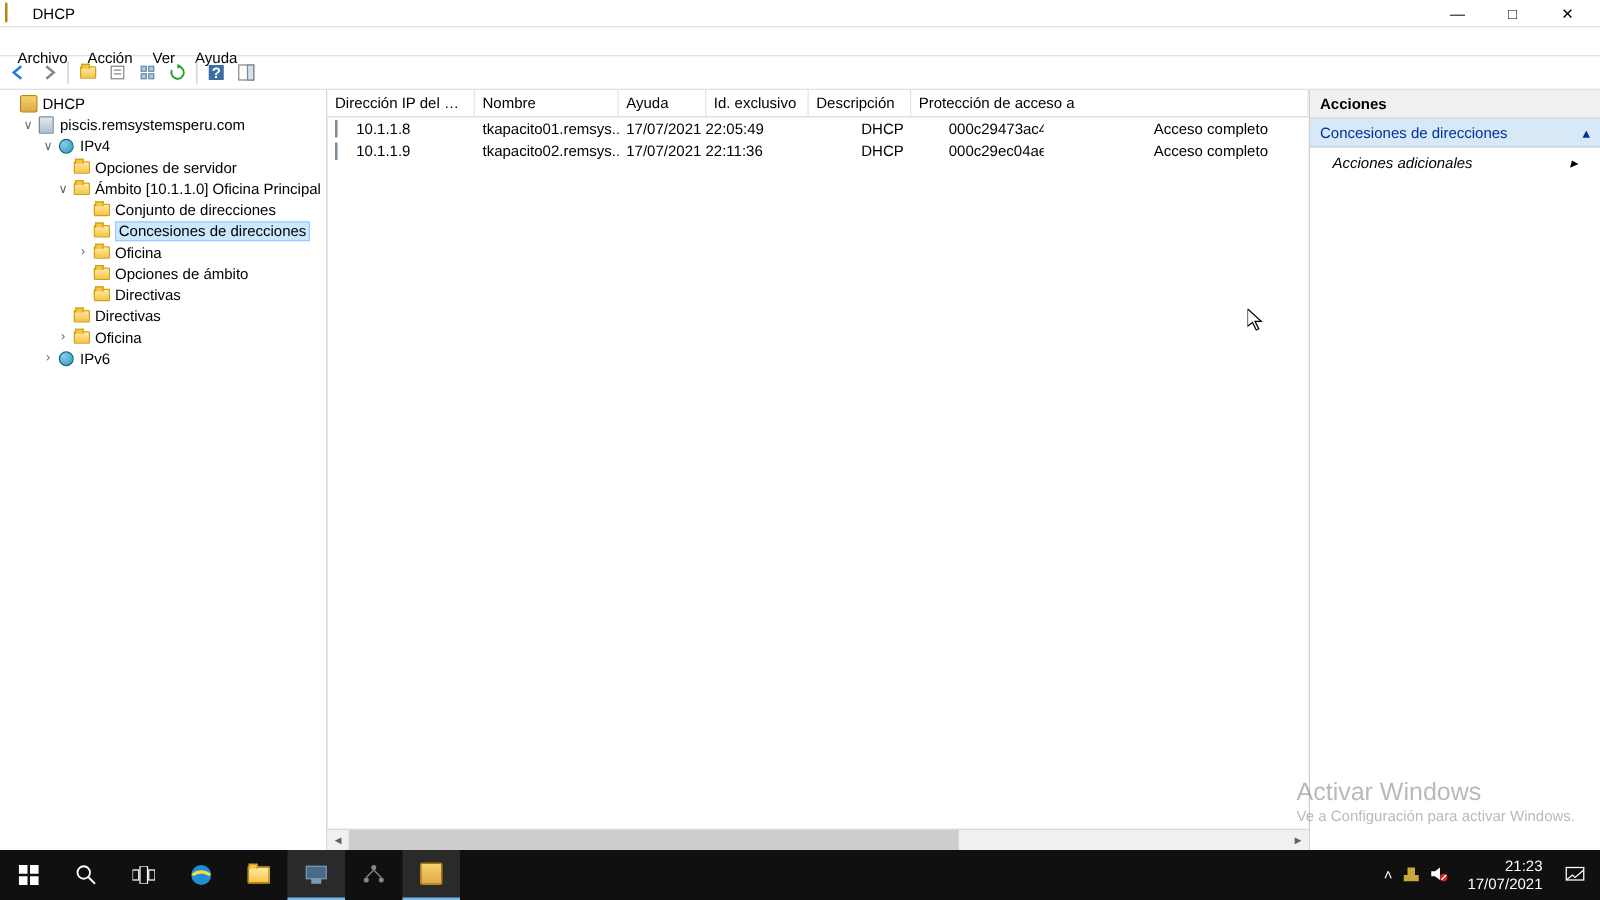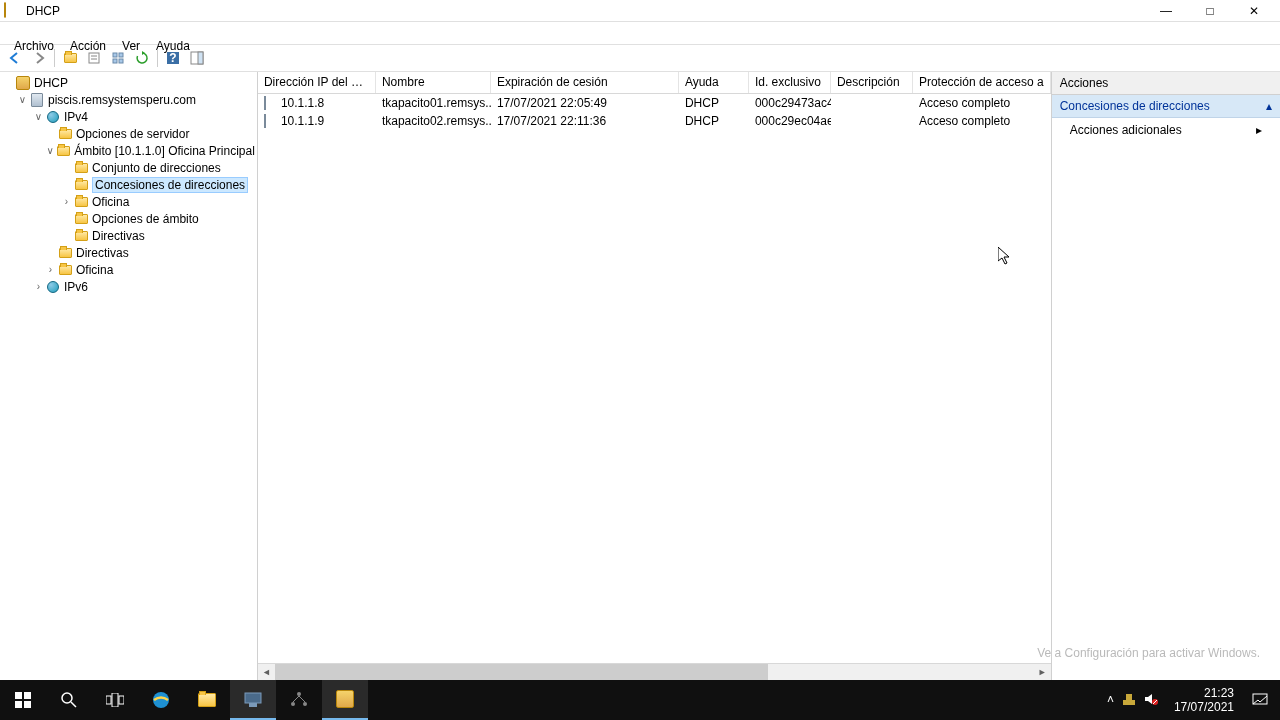--- a/index.html
+++ b/index.html
@@ -44,28 +44,28 @@
 .list-row { display: flex; height: 18px; align-items: center; }
 .list-row .cell { padding: 0 6px; overflow: hidden; text-overflow: ellipsis; white-space: nowrap; display: flex; align-items: flex-start; }
 .list-row .cell .row-icon { width: 14px; height: 14px; margin-right: 3px; }
 .hscroll { height: 17px; background: #f0f0f0; display: flex; align-items: center; border-top: 1px solid #d8d8d8; }
 .hscroll .arrow { width: 17px; height: 17px; display: flex; align-items: center; justify-content: center; background: #f0f0f0; color: #606060; font-size: 9px; }
 .hscroll .track { flex: 1; height: 17px; background: #f0f0f0; position: relative; }
 .hscroll .thumb { position: absolute; left: 0; width: 65%; height: 100%; background: #cdcdcd; }
 
 
 .actions-pane { width: 232px; display: flex; flex-direction: column; }
-.actions-header { background: #f0f0f0; border-bottom: 1px solid #d0d0d0; padding: 4px 8px; font-weight: normal; color: #000; }
+.actions-header { background: #f0f0f0; border-bottom: 1px solid #d0d0d0; padding: 4px 8px; font-weight: bold; color: #000; }
 .actions-group { background: #d7e8f7; padding: 4px 8px; color: #003399; display: flex; justify-content: space-between; align-items: center; border-bottom: 1px solid #c0d4e8; }
-.actions-item { padding: 5px 18px; display: flex; justify-content: space-between; align-items: center; }
+.actions-item { padding: 5px 18px; display: flex; justify-content: space-between; align-items: center; font-style: italic; }
 
 
 .watermark { position: absolute; right: 20px; bottom: 60px; color: rgba(100,100,100,0.45); text-align: left; pointer-events: none; }
 .watermark .wm-title { font-size: 20px; font-weight: 400; }
-.watermark .wm-sub { font-size: 12px; margin-left: 20px; }
+.watermark .wm-sub { font-size: 12px; }
 
 
 .cursor { position: absolute; left: 998px; top: 247px; pointer-events: none; z-index: 100; }
 
 
 .taskbar { position: absolute; bottom: 0; left: 0; right: 0; height: 40px; background: #101010; display: flex; align-items: center; color: #fff; }
 .taskbar .tb-btn { width: 46px; height: 40px; display: flex; align-items: center; justify-content: center; }
 .taskbar .tb-btn.active { border-bottom: 2px solid #76b9ed; background: #2a2a2a; }
 .taskbar .tb-spacer { flex: 1; }
 .taskbar .tray { display: flex; align-items: center; gap: 8px; padding: 0 10px; }
@@ -240,21 +240,20 @@
           <span class="globe-icon"></span>
         </span>
       <span class="node-label">IPv6</span>
     </div>
   </div>
 
   <div class="list-pane">
     <div class="list-header">
       <div class="col" style="width:118px">Dirección IP del clie...</div>
       <div class="col" style="width:115px">Nombre</div>
-      <div class="col" style="width:188px">Expiración de cesión</div>
       <div class="col" style="width:70px">Ayuda</div>
       <div class="col" style="width:82px">Id. exclusivo</div>
       <div class="col" style="width:82px">Descripción</div>
       <div class="col" style="flex:1">Protección de acceso a</div>
     </div>
     <div class="list-body">
       <div class="list-row">
         <div class="cell" style="width:118px">
             <span class="row-icon"><span class="server-icon" style="width:10px;height:12px"></span></span>
             <span>10.1.1.8</span>
@@ -295,20 +294,21 @@
       <span>▴</span>
     </div>
     <div class="actions-item">
       <span>Acciones adicionales</span>
       <span>▸</span>
     </div>
   </div>
 </div>
 
 <div class="watermark">
+  <div class="wm-title">Activar Windows</div>
   <div class="wm-sub">Ve a Configuración para activar Windows.</div>
 </div>
 
 <svg class="cursor" width="16" height="20">
     <path d="M0 0 L0 14 L4 11 L7 17 L9 16 L6 10 L11 10 Z" fill="#fff" stroke="#000" stroke-width="1"></path>
   </svg>
 
 <div class="taskbar">
   <div class="tb-btn">
       <svg width="16" height="16">

